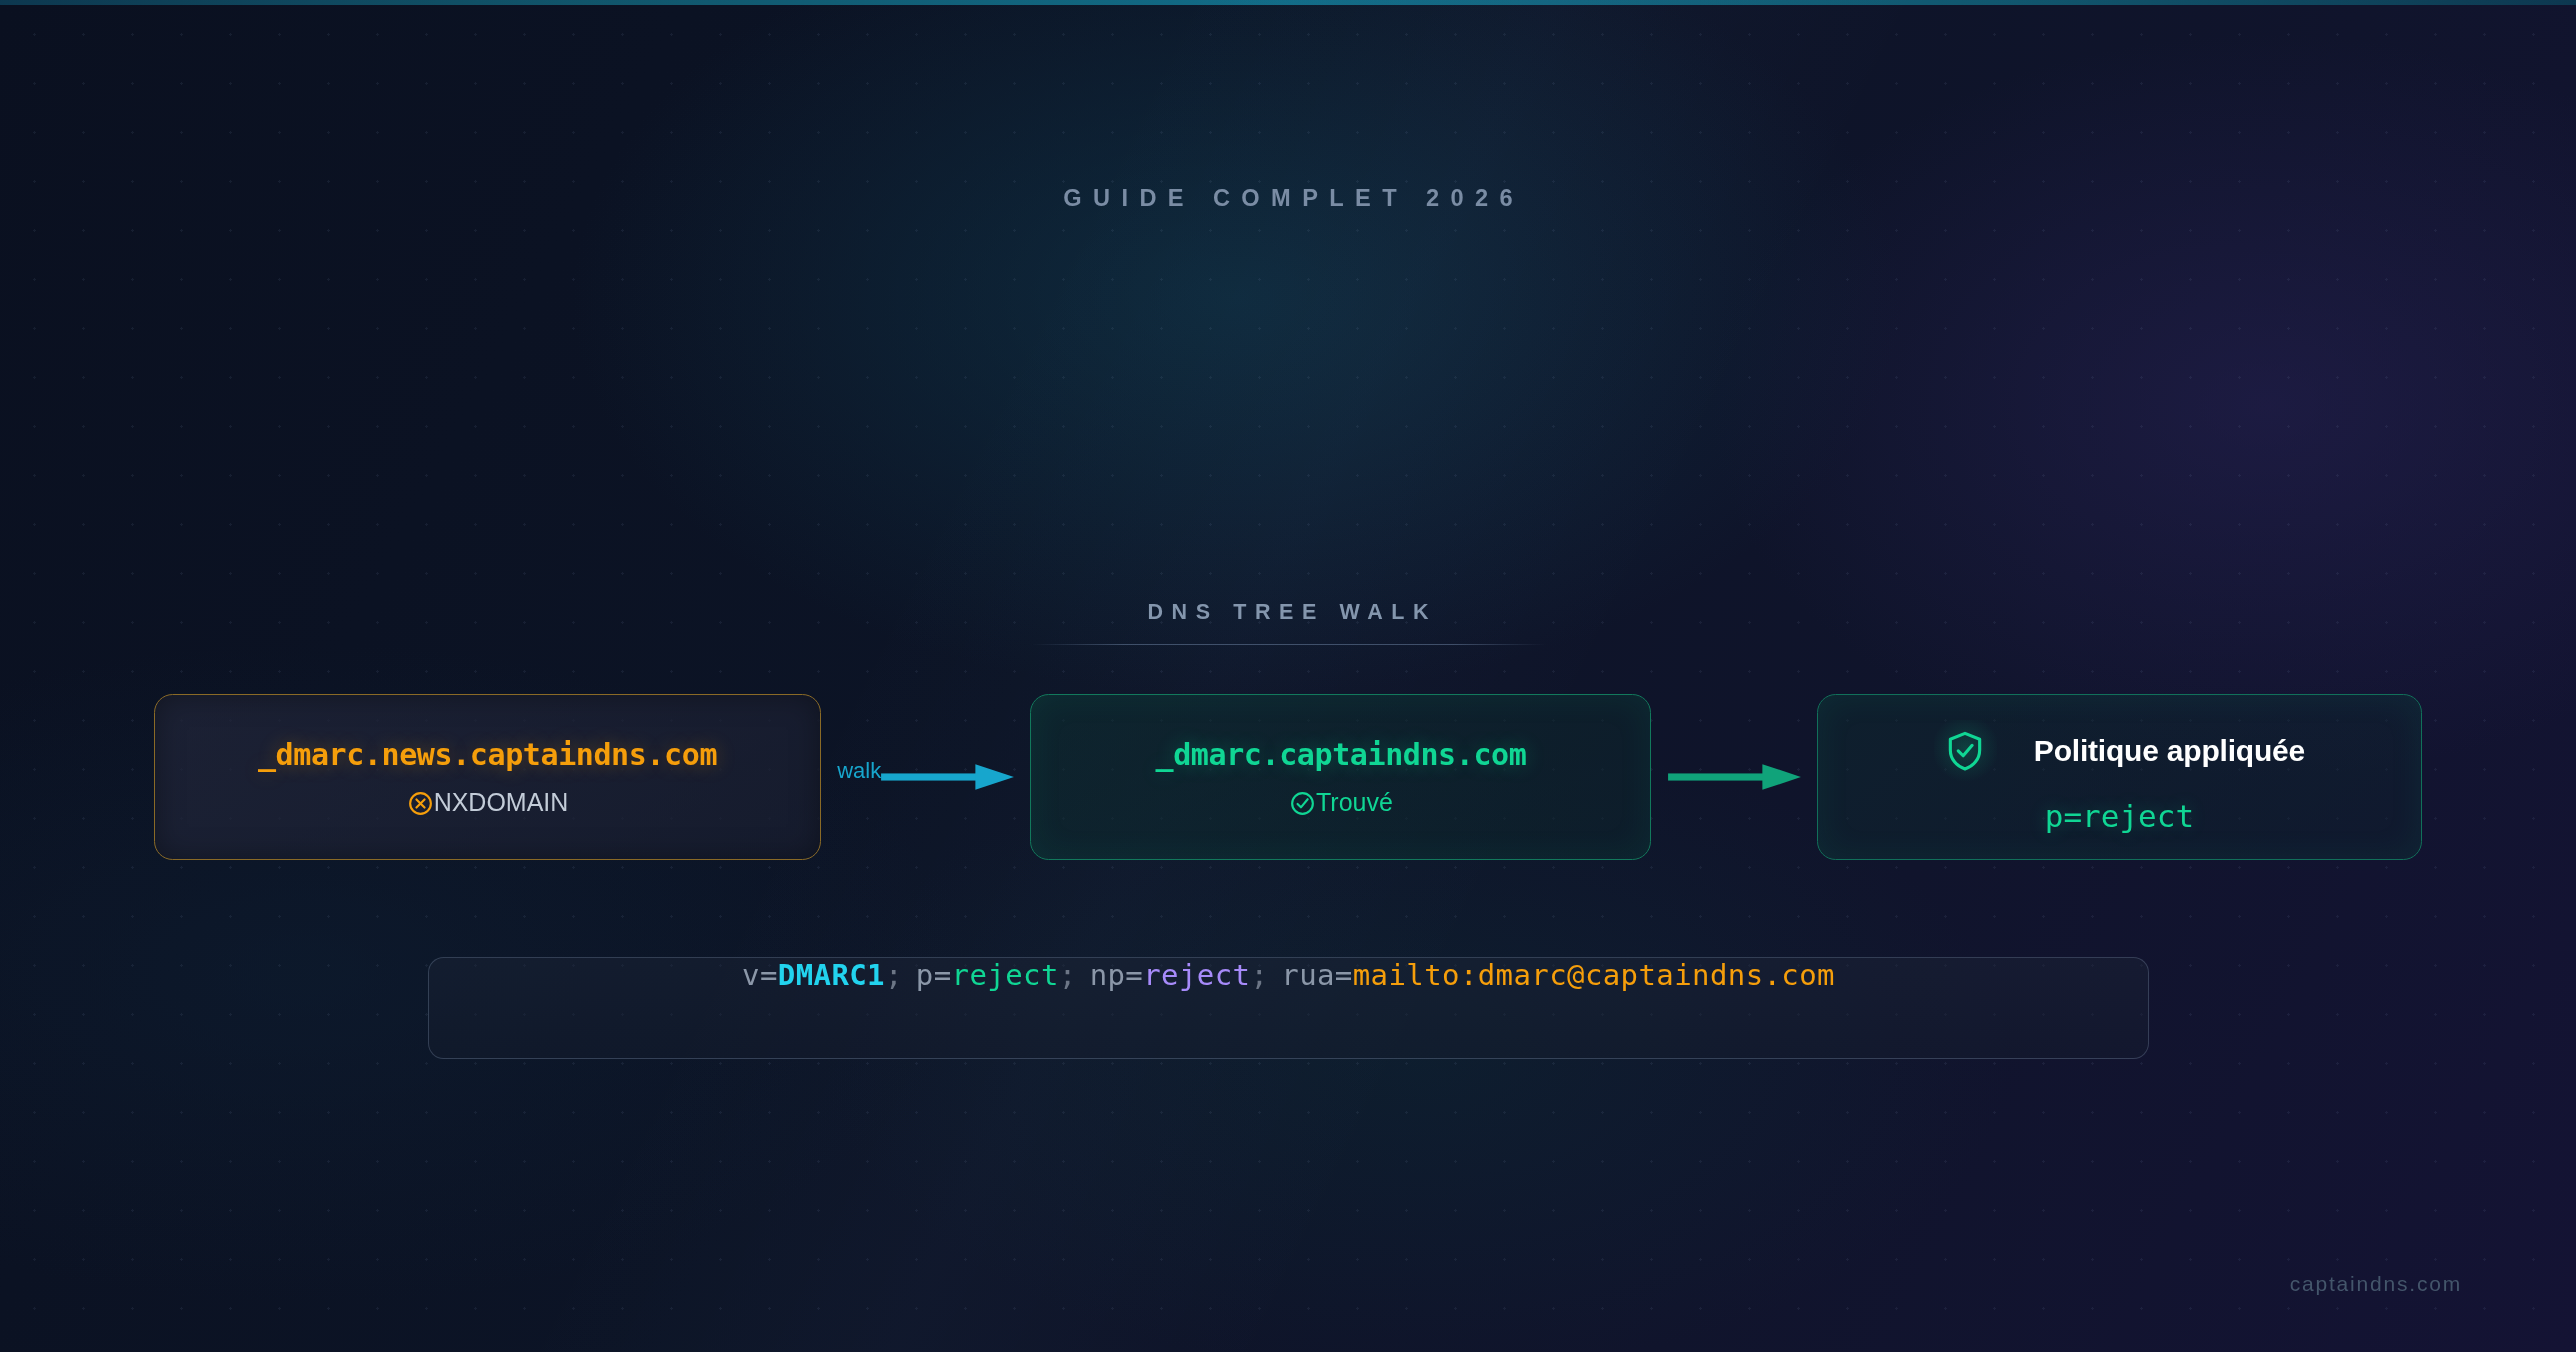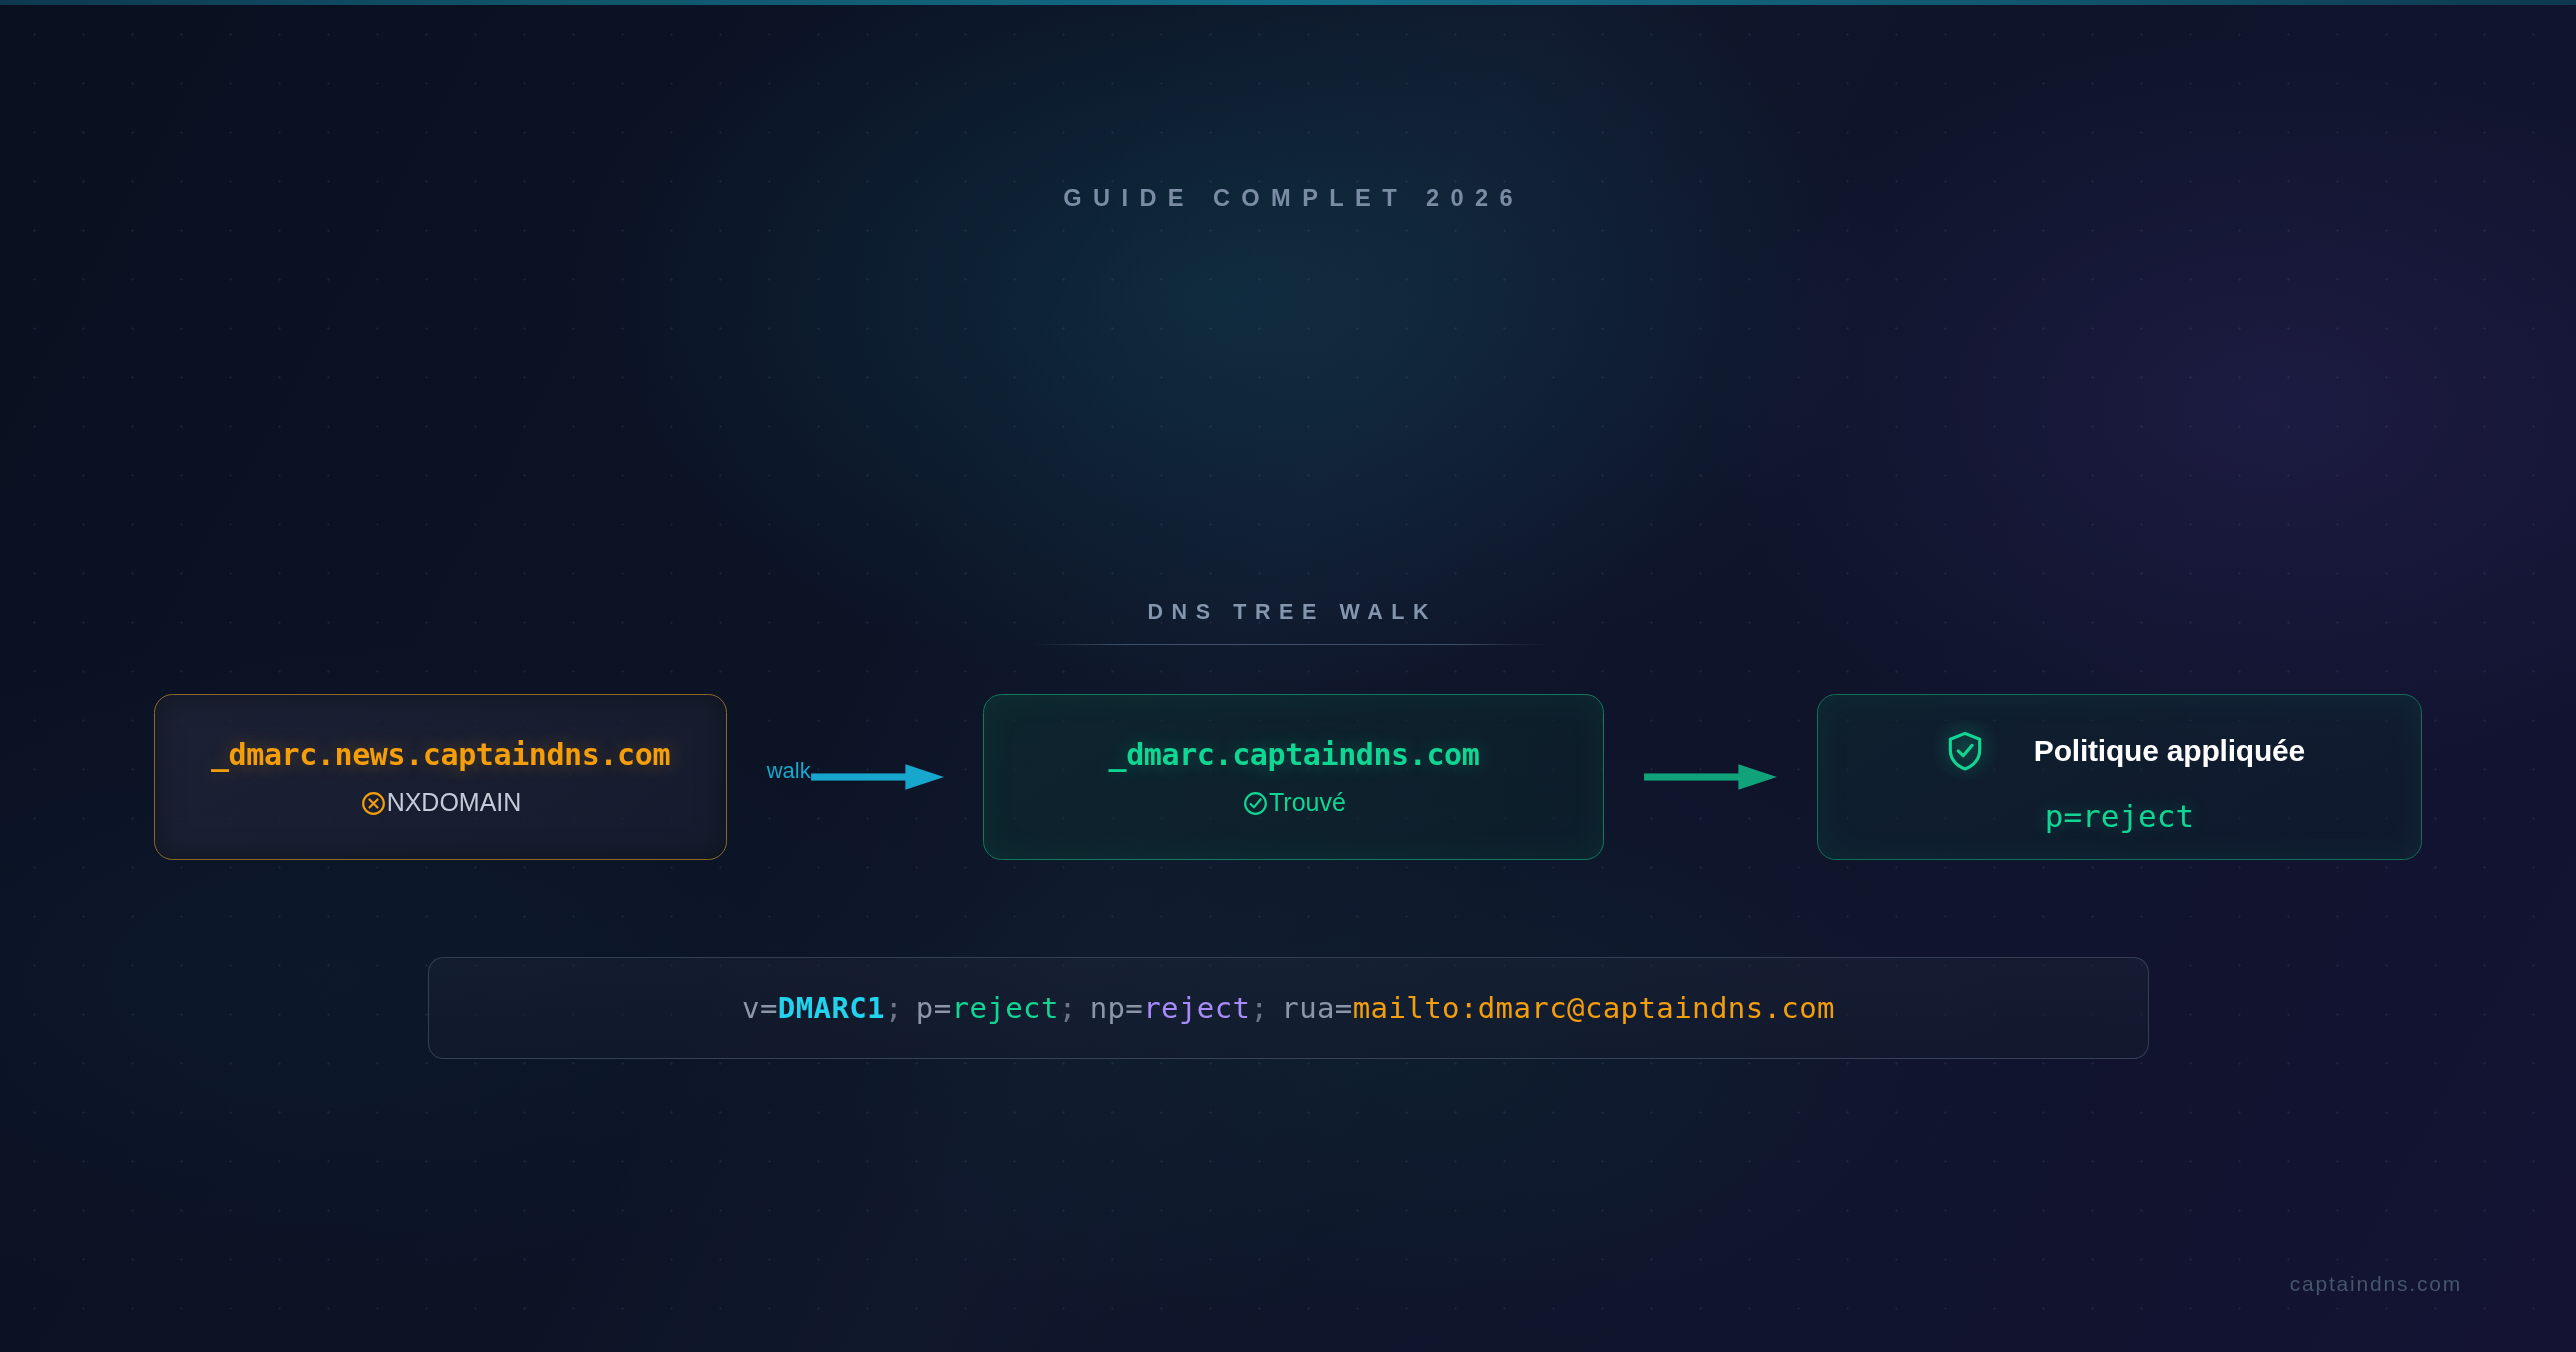--- a/index.html
+++ b/index.html
@@ -119,21 +119,21 @@
     border-radius:18.6px;
     height:166px;
     display:flex; flex-direction:column;
     align-items:center; justify-content:center;
     gap:15.7px;
     position:relative;
     flex:0 0 auto;
   }
 
   .card-nx {
-    width:573px;
+    width:667px;
     background:linear-gradient(150deg, rgba(34,38,58,.72) 0%, rgba(25,30,48,.72) 100%);
     border:1.4px solid #8a6a26;
     box-shadow:0 0 29px rgba(0,0,0,.35) inset;
   }
   .card-found {
     width:621px;
     background:linear-gradient(150deg, rgba(13,47,49,.55) 0%, rgba(12,34,42,.55) 100%);
     border:1.4px solid #12795c;
     box-shadow:0 0 34px rgba(16,185,129,.09) inset;
   }
@@ -197,21 +197,21 @@
   .arrow { display:block; }
 
   
   .record-box {
     position:absolute;
     left:428px; top:957px;
     width:1721px; height:102px;
     border:1.4px solid rgba(140,160,190,.28);
     border-radius:15.7px;
     background:linear-gradient(180deg, rgba(30,38,56,.42) 0%, rgba(22,29,46,.42) 100%);
-    display:flex; align-items:center; justify-content:center;
+    display:flex; justify-content:center;
   }
   .record-text {
     font-size:29px;
     letter-spacing:0.4px;
     white-space:nowrap;
   }
   .tk-key   { color:#8b97a8; }
   .tk-semi  { color:#6c7686; }
   .tk-cyan  { color:#22d3ee; font-weight:700; }
   .tk-green { color:#10d694; }

